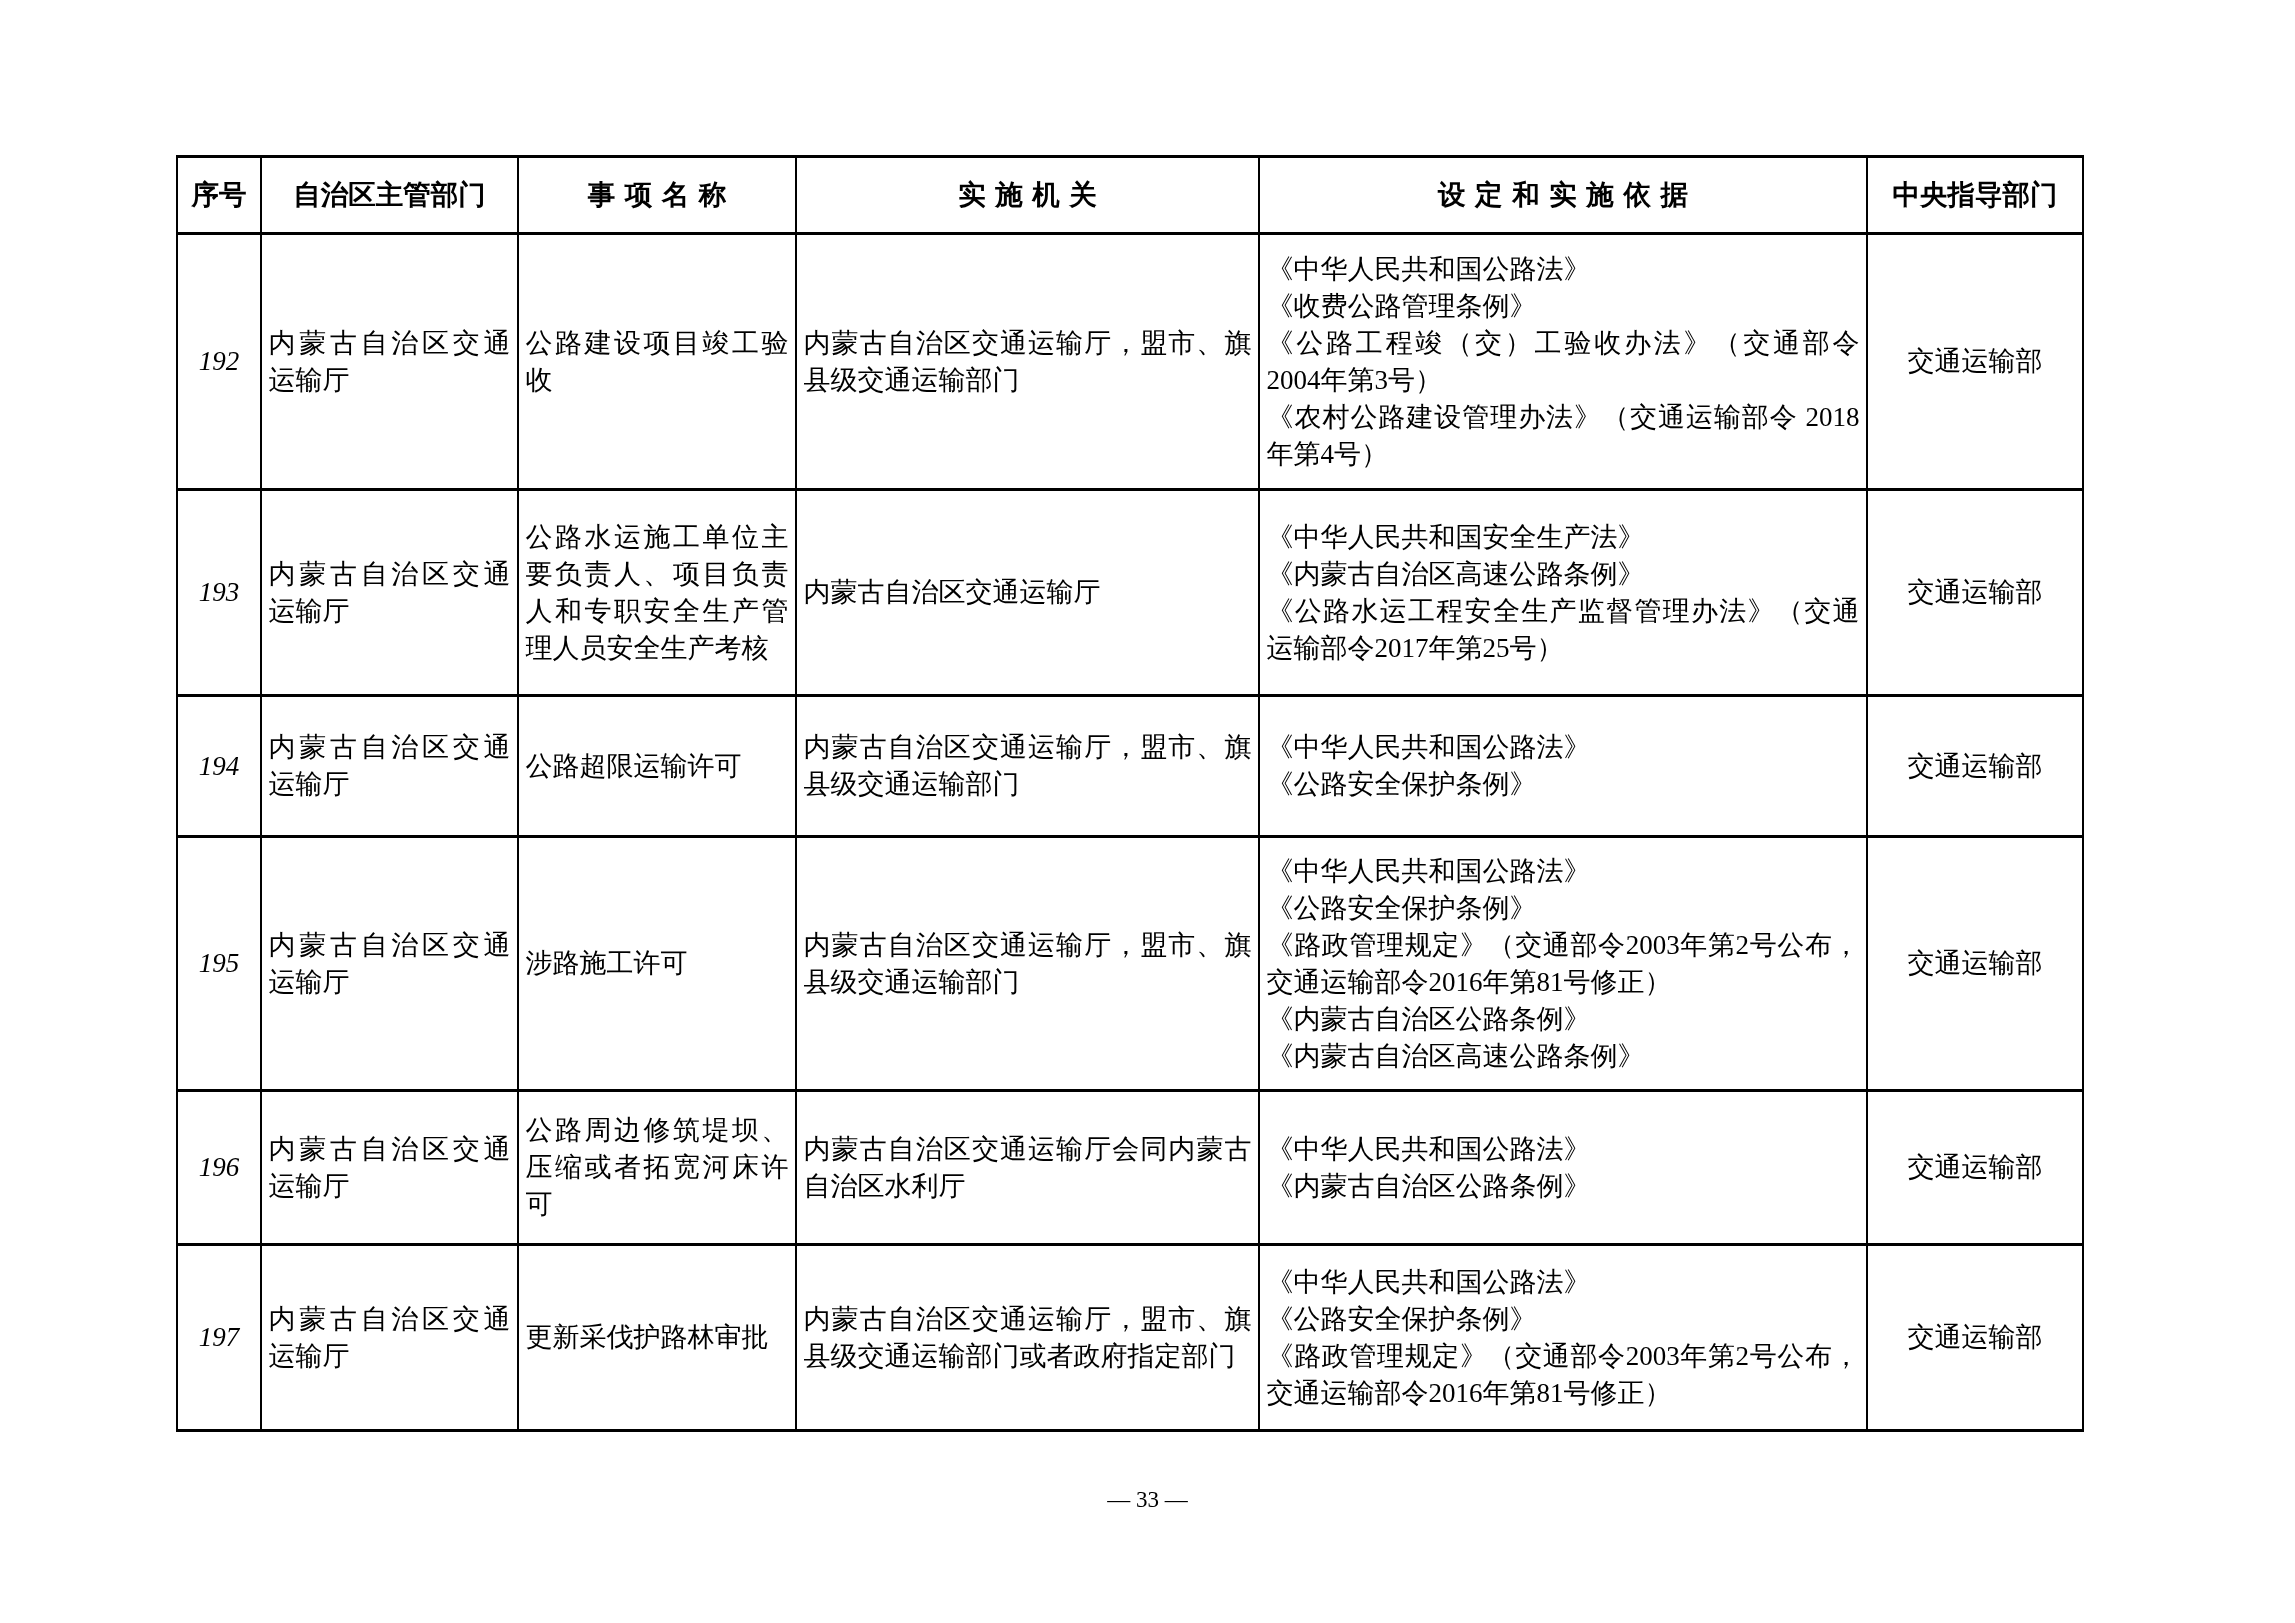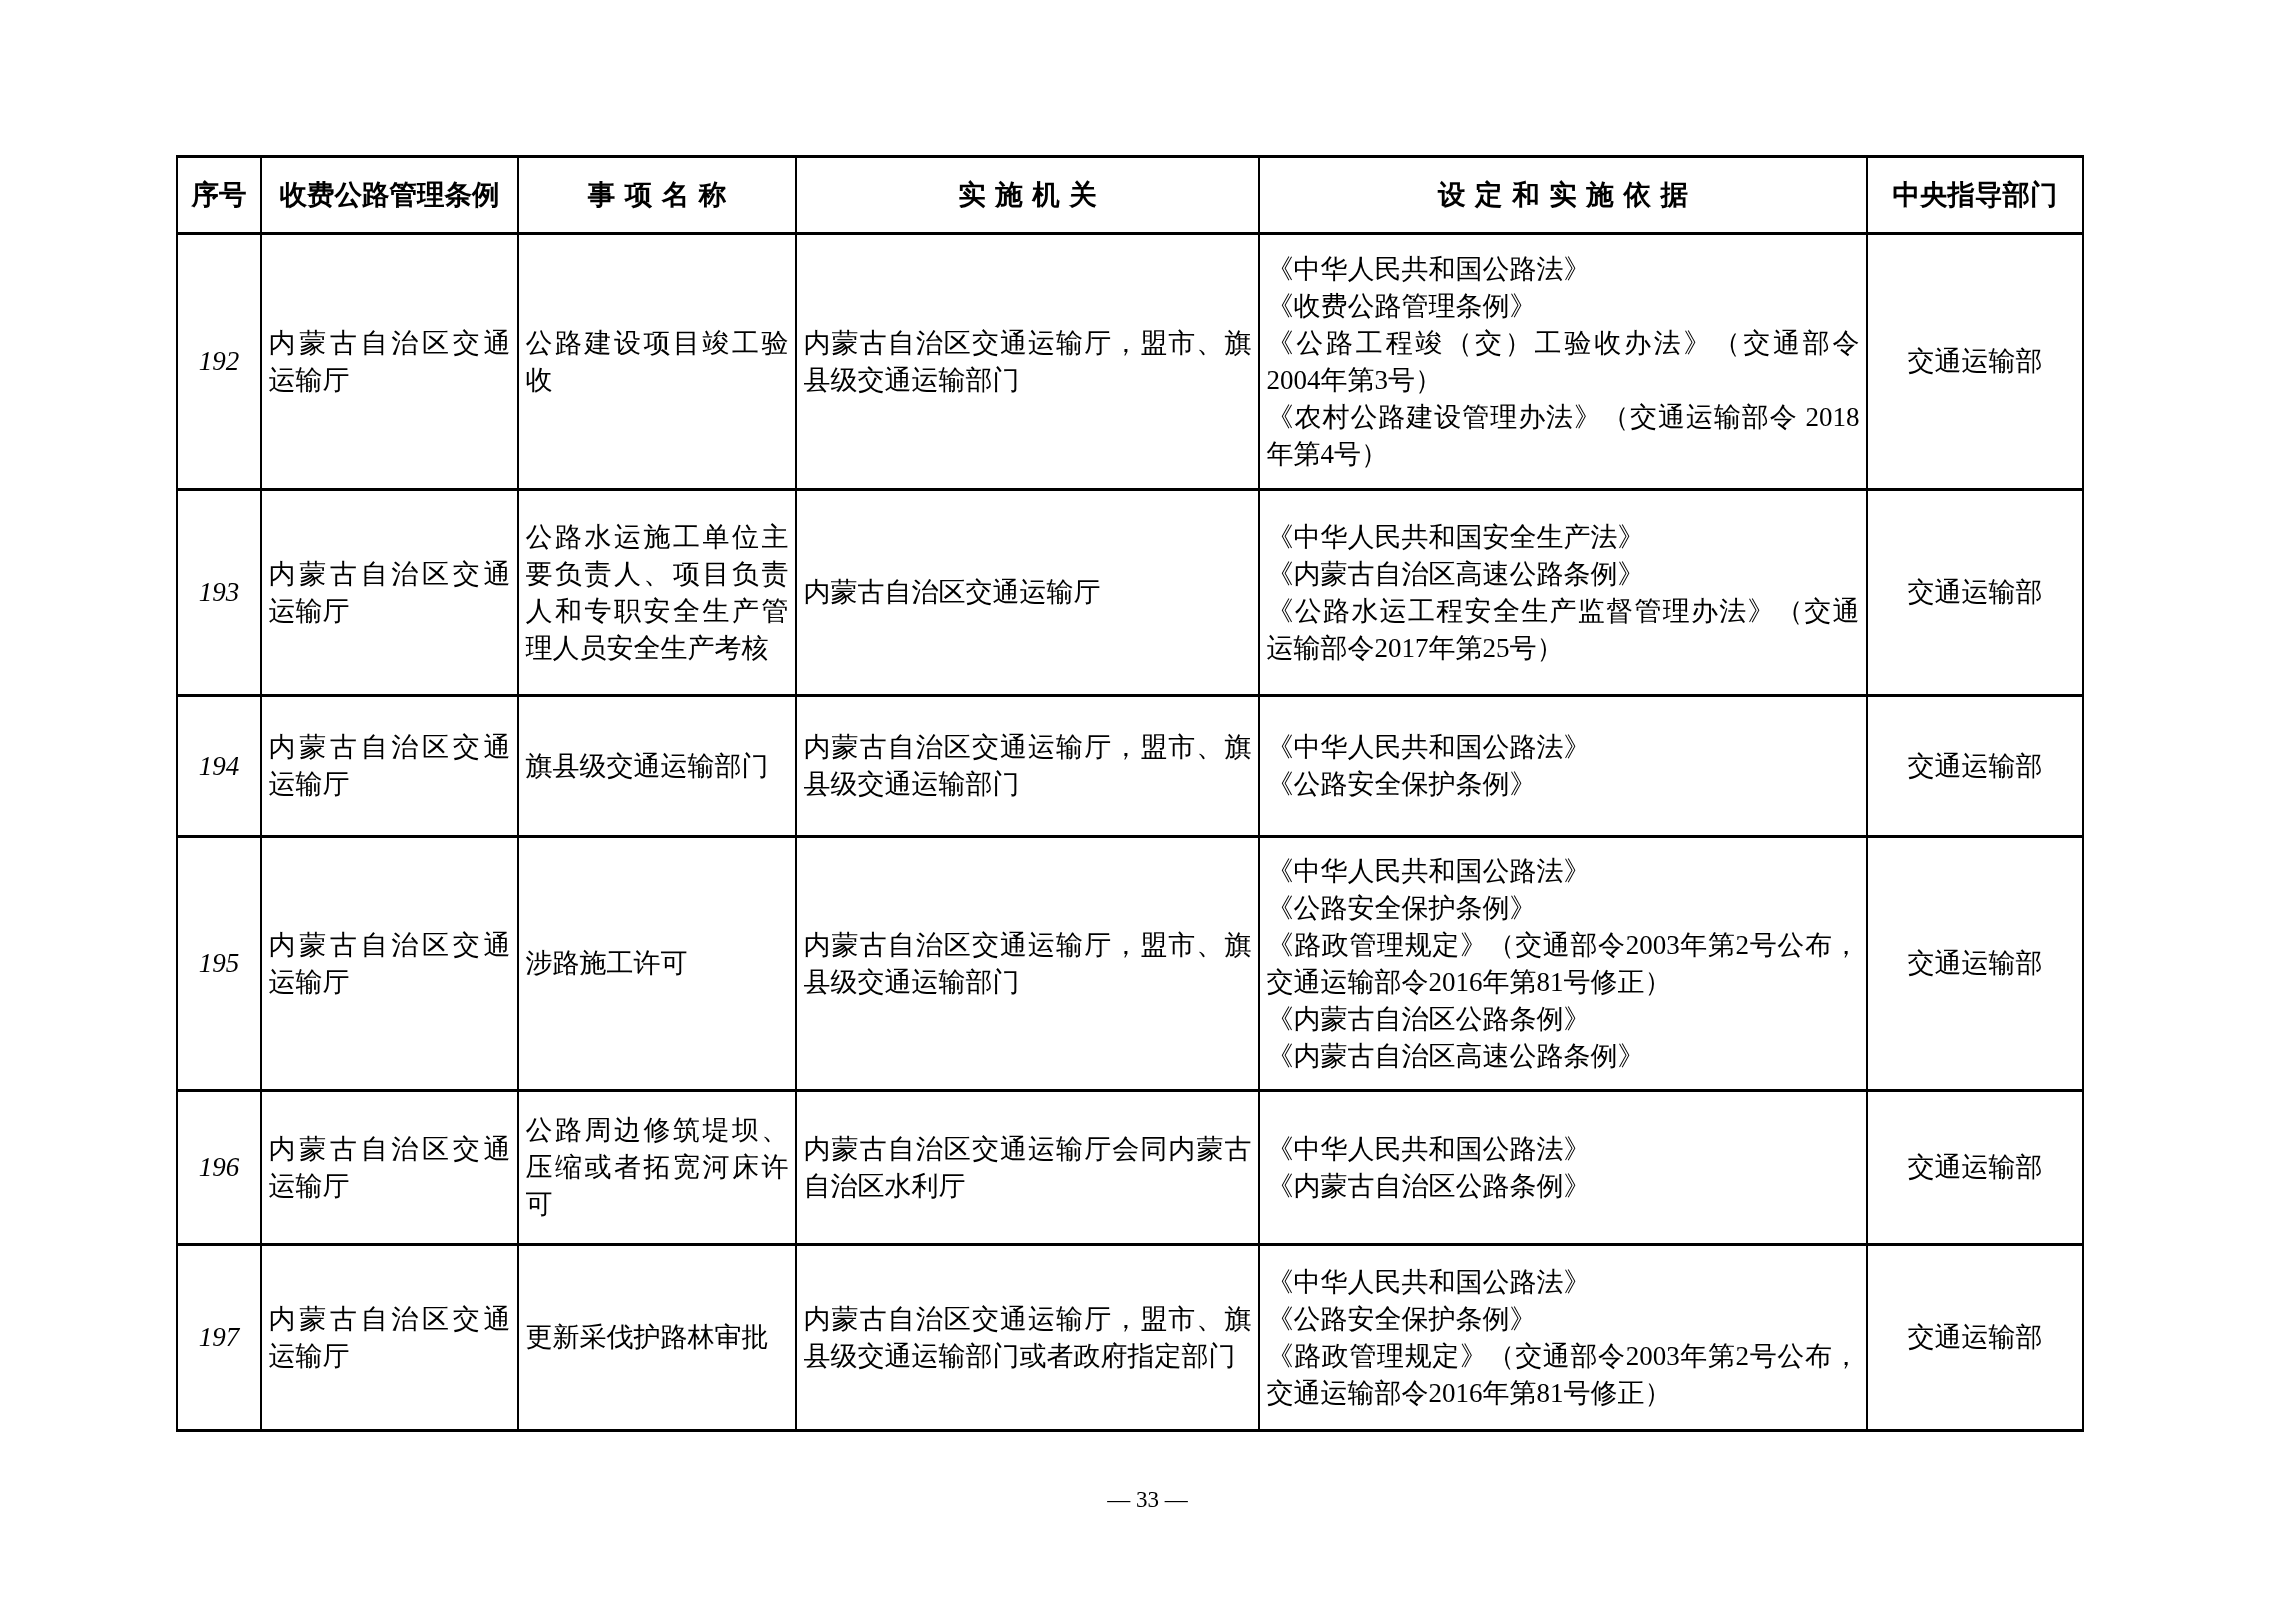--- a/index.html
+++ b/index.html
@@ -91,21 +91,21 @@
       <col style="width:84px">
       <col style="width:257px">
       <col style="width:278px">
       <col style="width:463px">
       <col style="width:608px">
       <col style="width:216px">
     </colgroup>
     <thead>
       <tr style="height:77px">
         <th>序号</th>
-        <th>收费公路管理条例</th>
+        <th>自治区主管部门</th>
         <th>事 项 名 称</th>
         <th>实 施 机 关</th>
         <th>设 定 和 实 施 依 据</th>
         <th>中央指导部门</th>
       </tr>
     </thead>
     <tbody>
 
       <tr style="height:256px">
         <td class="c-no">192</td>
@@ -130,21 +130,21 @@
           <p>《中华人民共和国安全生产法》</p>
           <p>《内蒙古自治区高速公路条例》</p>
           <p>《公路水运工程安全生产监督管理办法》（交通运输部令2017年第25号）</p>
         </td>
         <td class="c-central">交通运输部</td>
       </tr>
 
       <tr style="height:141px">
         <td class="c-no">194</td>
         <td class="c-dept">内蒙古自治区交通运输厅</td>
-        <td class="c-item">旗县级交通运输部门</td>
+        <td class="c-item">公路超限运输许可</td>
         <td class="c-agency">内蒙古自治区交通运输厅，盟市、旗县级交通运输部门</td>
         <td class="c-basis">
           <p>《中华人民共和国公路法》</p>
           <p>《公路安全保护条例》</p>
         </td>
         <td class="c-central">交通运输部</td>
       </tr>
 
       <tr style="height:254px">
         <td class="c-no">195</td>

